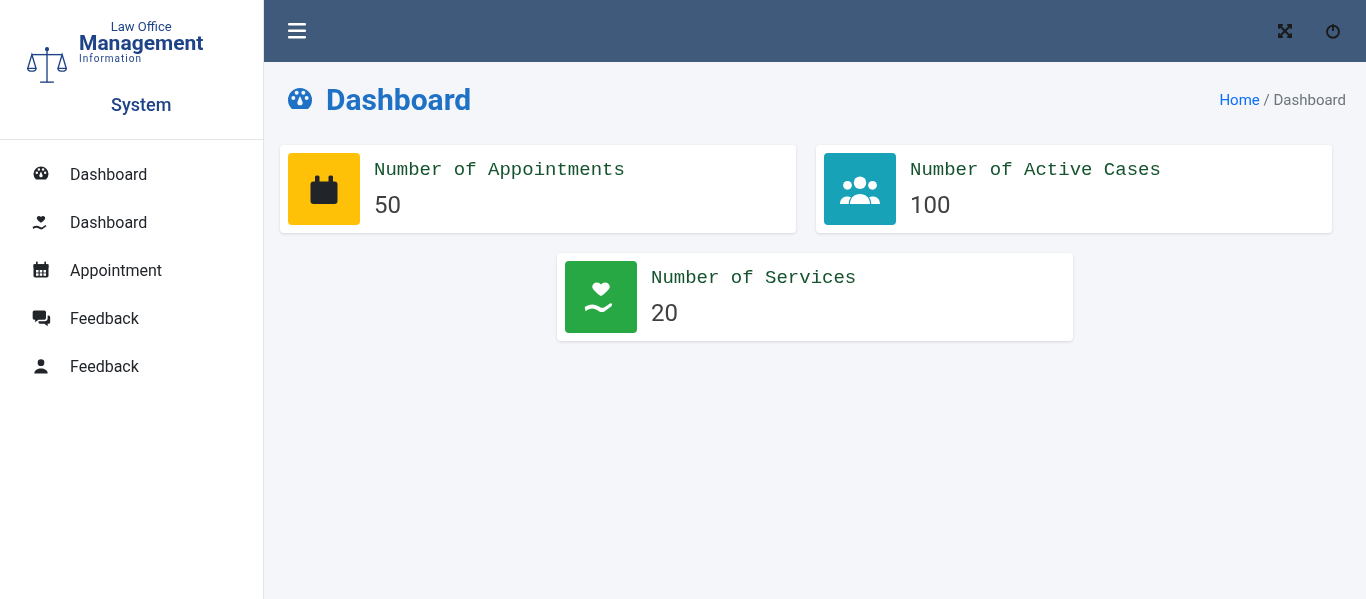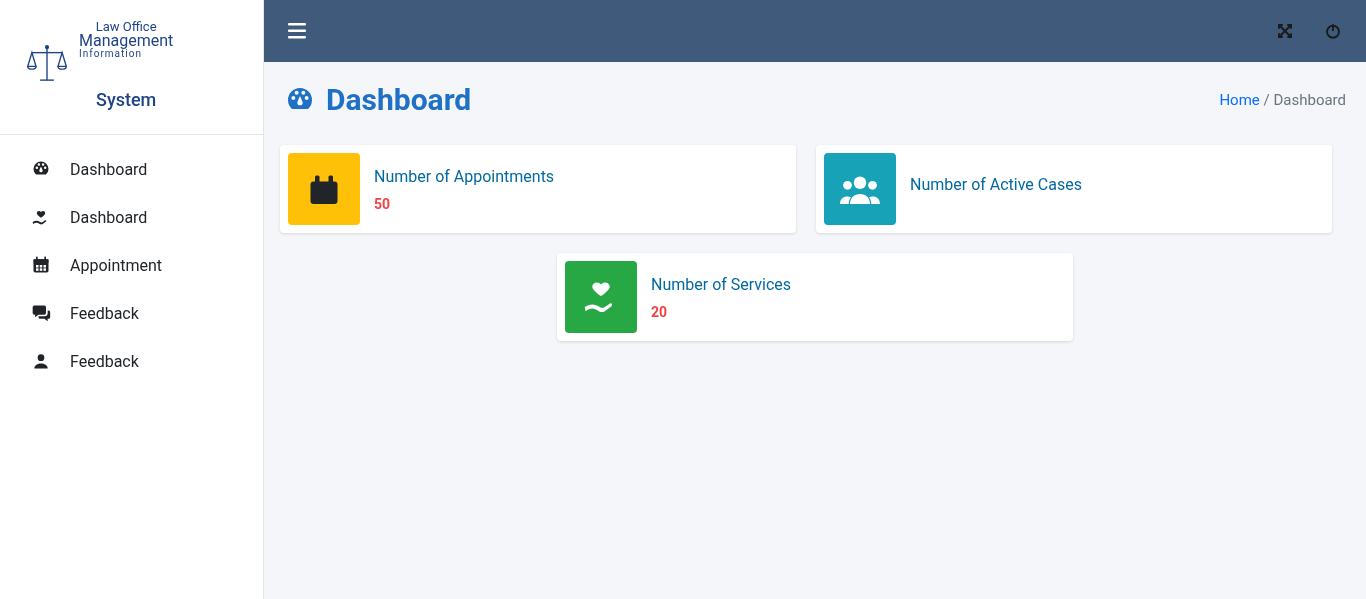--- a/index.html
+++ b/index.html
@@ -25,21 +25,21 @@
 }
 .logo-icon {
   color: #1f4387;
 }
 .logo-text {
   color: #1f4387;
   line-height: 1;
   text-align: right;
 }
 .logo-text .l1 { font-size: 13px; font-weight: 400; display: block; text-align: center; }
-.logo-text .l2 { font-size: 16px; font-weight: 400; display: block; }
+.logo-text .l2 { font-size: 21px; font-weight: 700; display: block; }
 .logo-text .l3 { font-size: 10px; font-weight: 400; display: block; text-align: left; letter-spacing: 1px;}
 .logo-text .l4 { font-size: 18px; font-weight: 500; display: block; text-align: center; margin-top: 32px; }
 .nav {
   padding-top: 10px;
   border-top: 1px solid #e5e5e5;
 }
 .nav-item {
   display: flex;
   align-items: center;
   gap: 18px;
@@ -119,22 +119,22 @@
   width: 72px;
   height: 72px;
   border-radius: 4px;
   display: flex;
   align-items: center;
   justify-content: center;
   color: #fff;
   flex-shrink: 0;
 }
 .card .ctext { flex: 1; }
-.card .ctitle { font-size: 16px; color: #0369a1; margin-bottom: 10px; }
-.card .cval { font-size: 14px; font-weight: 700; color: #ef4444; }
+.card .ctitle { font-size: 19px; color: #14532d; margin-bottom: 10px; font-family: Liberation Mono, monospace; }
+.card .cval { font-size: 24px; font-weight: 400; color: #404040; }
 .bg-warning { background: #ffc107; color:#212529 !important; }
 .bg-info { background: #17a2b8; }
 .bg-success { background: #28a745; }
 svg { display: block; }
 </style>
 </head>
 <body>
 
 <aside class="sidebar">
   <div class="logo-area">
@@ -278,20 +278,21 @@
                 <circle cx="16" cy="7" r="5"></circle>
                 <circle cx="6" cy="9" r="3.5"></circle>
                 <circle cx="26" cy="9" r="3.5"></circle>
                 <path d="M8 24c0-5 3.5-8 8-8s8 3 8 8z"></path>
                 <path d="M0 24c0-4 2.5-6 6-6 1 0 2 .2 2.8.6C7.5 20 7 22 7 24z"></path>
                 <path d="M32 24c0-4-2.5-6-6-6-1 0-2 .2-2.8.6C24.5 20 25 22 25 24z"></path>
               </svg>
           </div>
           <div class="ctext">
             <div class="ctitle">Number of Active Cases</div>
+            <div class="cval">100</div>
           </div>
         </div>
       </div>
       <div class="card">
         <div class="iconbox bg-success">
           <svg width="40" height="40" viewBox="0 0 32 32" fill="#fff">
               <path d="M16 6c-2-2.7-7-2-7 2 0 2.7 7 7.3 7 7.3s7-4.6 7-7.3c0-4-5-4.7-7-2z"></path>
               <path d="M3 24c4-2.7 8-2.7 12 0 1.3.9 2.7.9 4 0l4-2.7c1.3-.9 2.7.7 1.3 2l-5.3 4c-1.3 1-3.3 1-4.7 0-4-2.7-6.7-2.7-10.7 0z"></path>
             </svg>
         </div>

